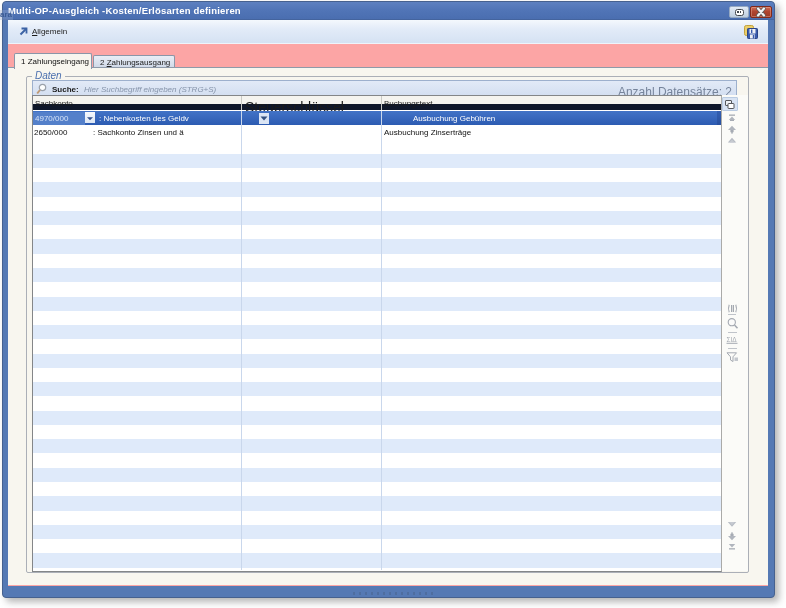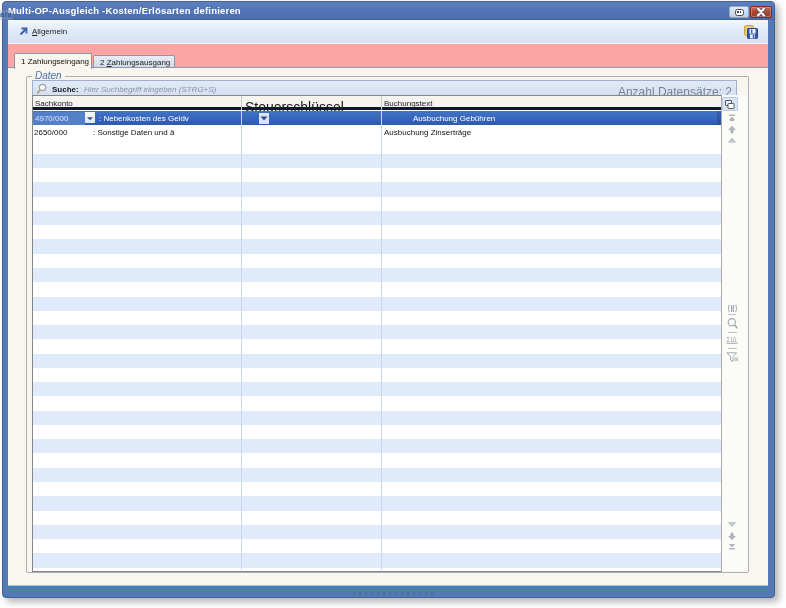--- a/index.html
+++ b/index.html
@@ -61,21 +61,21 @@
             <circle cx="6.5" cy="4.5" r="3.2" fill="#fdfefe" stroke="#9aa1ab" stroke-width="1.2"></circle>
             <path d="M4 7 L1.2 10.5" stroke="#c09a74" stroke-width="2"></path>
           </svg>
           <div class="abs" style="left:19px;top:4px;font-size:8px;font-weight:bold;color:#1b1b1b;">Suche:</div>
           <div class="abs" style="left:51px;top:4px;font-size:8px;font-style:italic;color:#8795ab;">Hier Suchbegriff eingeben (STRG+S)</div>
           <div class="abs" style="right:4px;top:4px;font-size:12px;color:#76849b;">Anzahl Datensätze: 2</div>
         </div>
 
         <div class="abs" style="left:24px;top:27px;width:690px;height:477px;border:1px solid #848688;border-right-color:#aaaaa8;background:#ffffff;overflow:hidden;">
 
-          <div class="abs" style="left:0;top:0;width:689px;height:14px;background:#f5f4ef;border-bottom:3px solid #0f172a;">
+          <div class="abs" style="left:0;top:0;width:689px;height:14px;background:#f5f4ef;border-bottom:6px solid #0f172a;">
             <div class="abs" style="left:2px;top:3px;font-size:8px;color:#1b1b1b;">Sachkonto</div>
             <div class="abs" style="left:212px;top:3px;font-size:14px;color:#1b1b1b;">Steuerschlüssel</div>
             <div class="abs" style="left:351px;top:3px;font-size:8px;color:#1b1b1b;">Buchungstext</div>
             <div class="abs" style="left:208px;top:0;width:1px;height:14px;background:#c9c9c4;"></div>
             <div class="abs" style="left:348px;top:0;width:1px;height:14px;background:#c9c9c4;"></div>
           </div>
 
           <div class="abs" style="left:208px;top:15px;width:1px;height:459px;background:#c9d7ec;z-index:5;"></div>
           <div class="abs" style="left:348px;top:15px;width:1px;height:459px;background:#c9d7ec;z-index:5;"></div>
 
@@ -128,21 +128,21 @@
               <svg width="10" height="9" viewBox="0 0 10 9" style="display:block;margin:1.5px auto 0;">
                 <path d="M1.5 2.5 L8.5 2.5 L5 6.5 Z" fill="#33507e"></path>
               </svg>
             </div>
             <div class="abs" style="left:351px;top:3px;font-size:8px;color:#ffffff;margin-left:29px;">Ausbuchung Gebühren</div>
             <div class="abs" style="left:684px;top:0;width:5px;height:14px;background:linear-gradient(#335fb2,#27509f);"></div>
           </div>
 
           <div class="abs" style="left:0;top:29px;width:689px;height:14px;z-index:4;">
             <div class="abs" style="left:1px;top:3px;width:49px;font-size:8px;color:#111;">2650/000</div>
-            <div class="abs" style="left:60px;top:3px;font-size:8px;color:#111;">: Sonstige Daten und ä</div>
+            <div class="abs" style="left:60px;top:3px;font-size:8px;color:#111;">: Sachkonto Zinsen und ä</div>
             <div class="abs" style="left:351px;top:3px;font-size:8px;color:#111;">Ausbuchung Zinserträge</div>
           </div>
         </div>
 
         <div class="abs" style="left:714px;top:27px;width:26px;height:476px;background:#fbfbf8;"></div>
 
         <div class="abs" style="left:714px;top:29px;width:16px;height:14px;background:#d8e3f3;border:1px solid #b9cbe2;border-radius:1px;">
           <svg width="12" height="12" viewBox="0 0 12 12" style="display:block;margin:0.5px auto 0;">
             <rect x="1.5" y="1.5" width="6" height="5" rx="0.5" fill="#eef1f5" stroke="#55585c" stroke-width="1"></rect>
             <rect x="4" y="4.5" width="6" height="5" rx="0.5" fill="#ffffff" stroke="#55585c" stroke-width="1"></rect>

